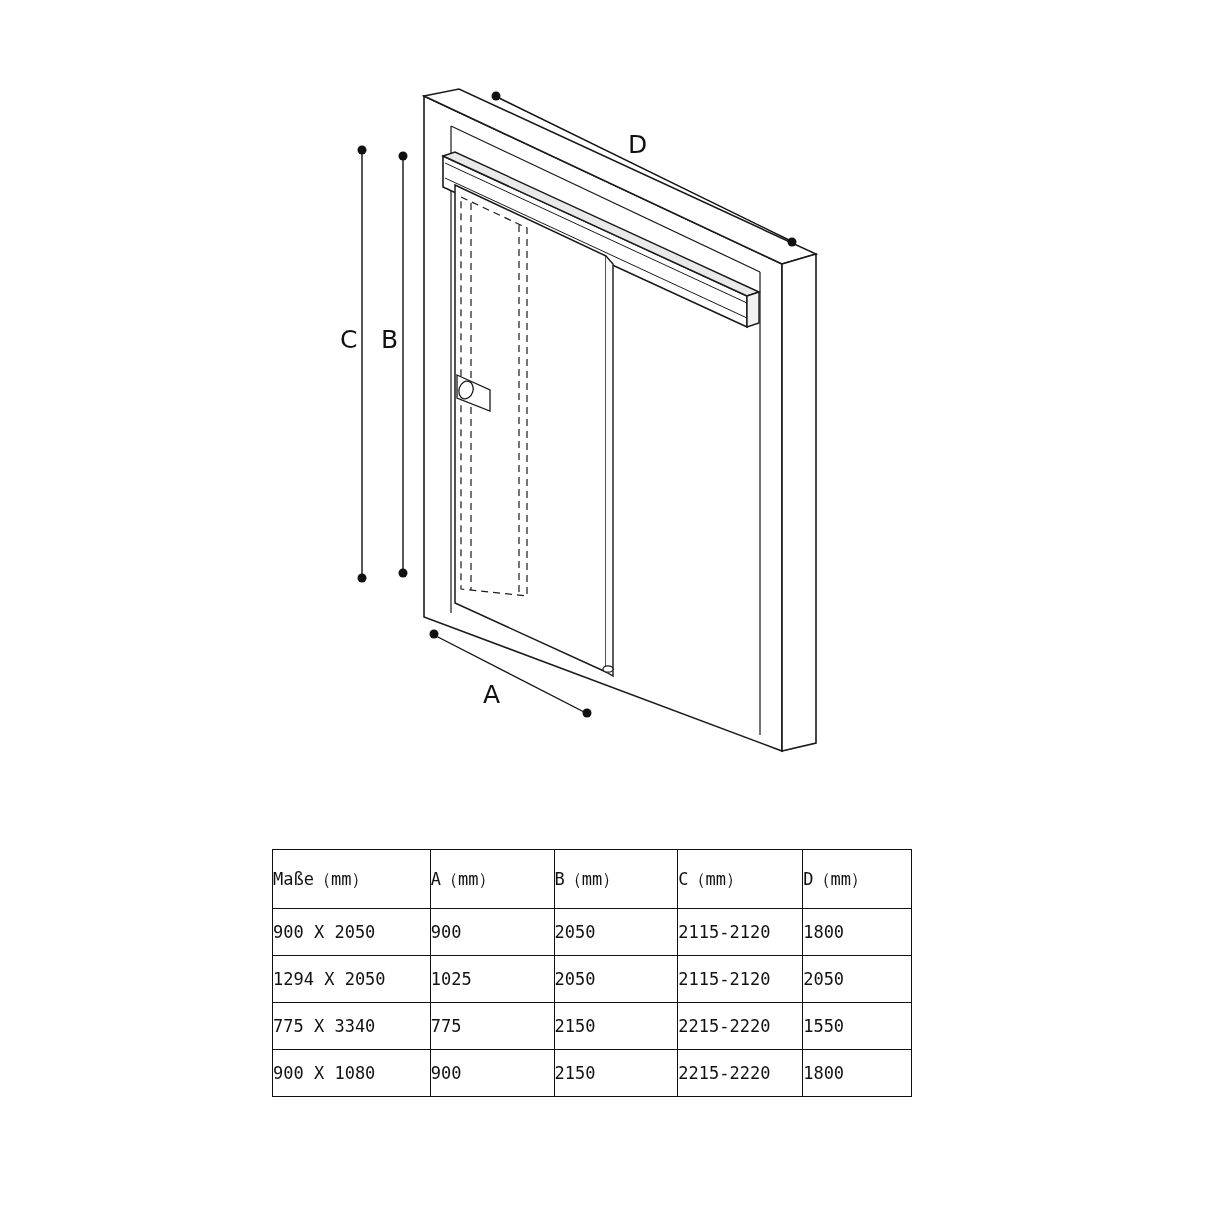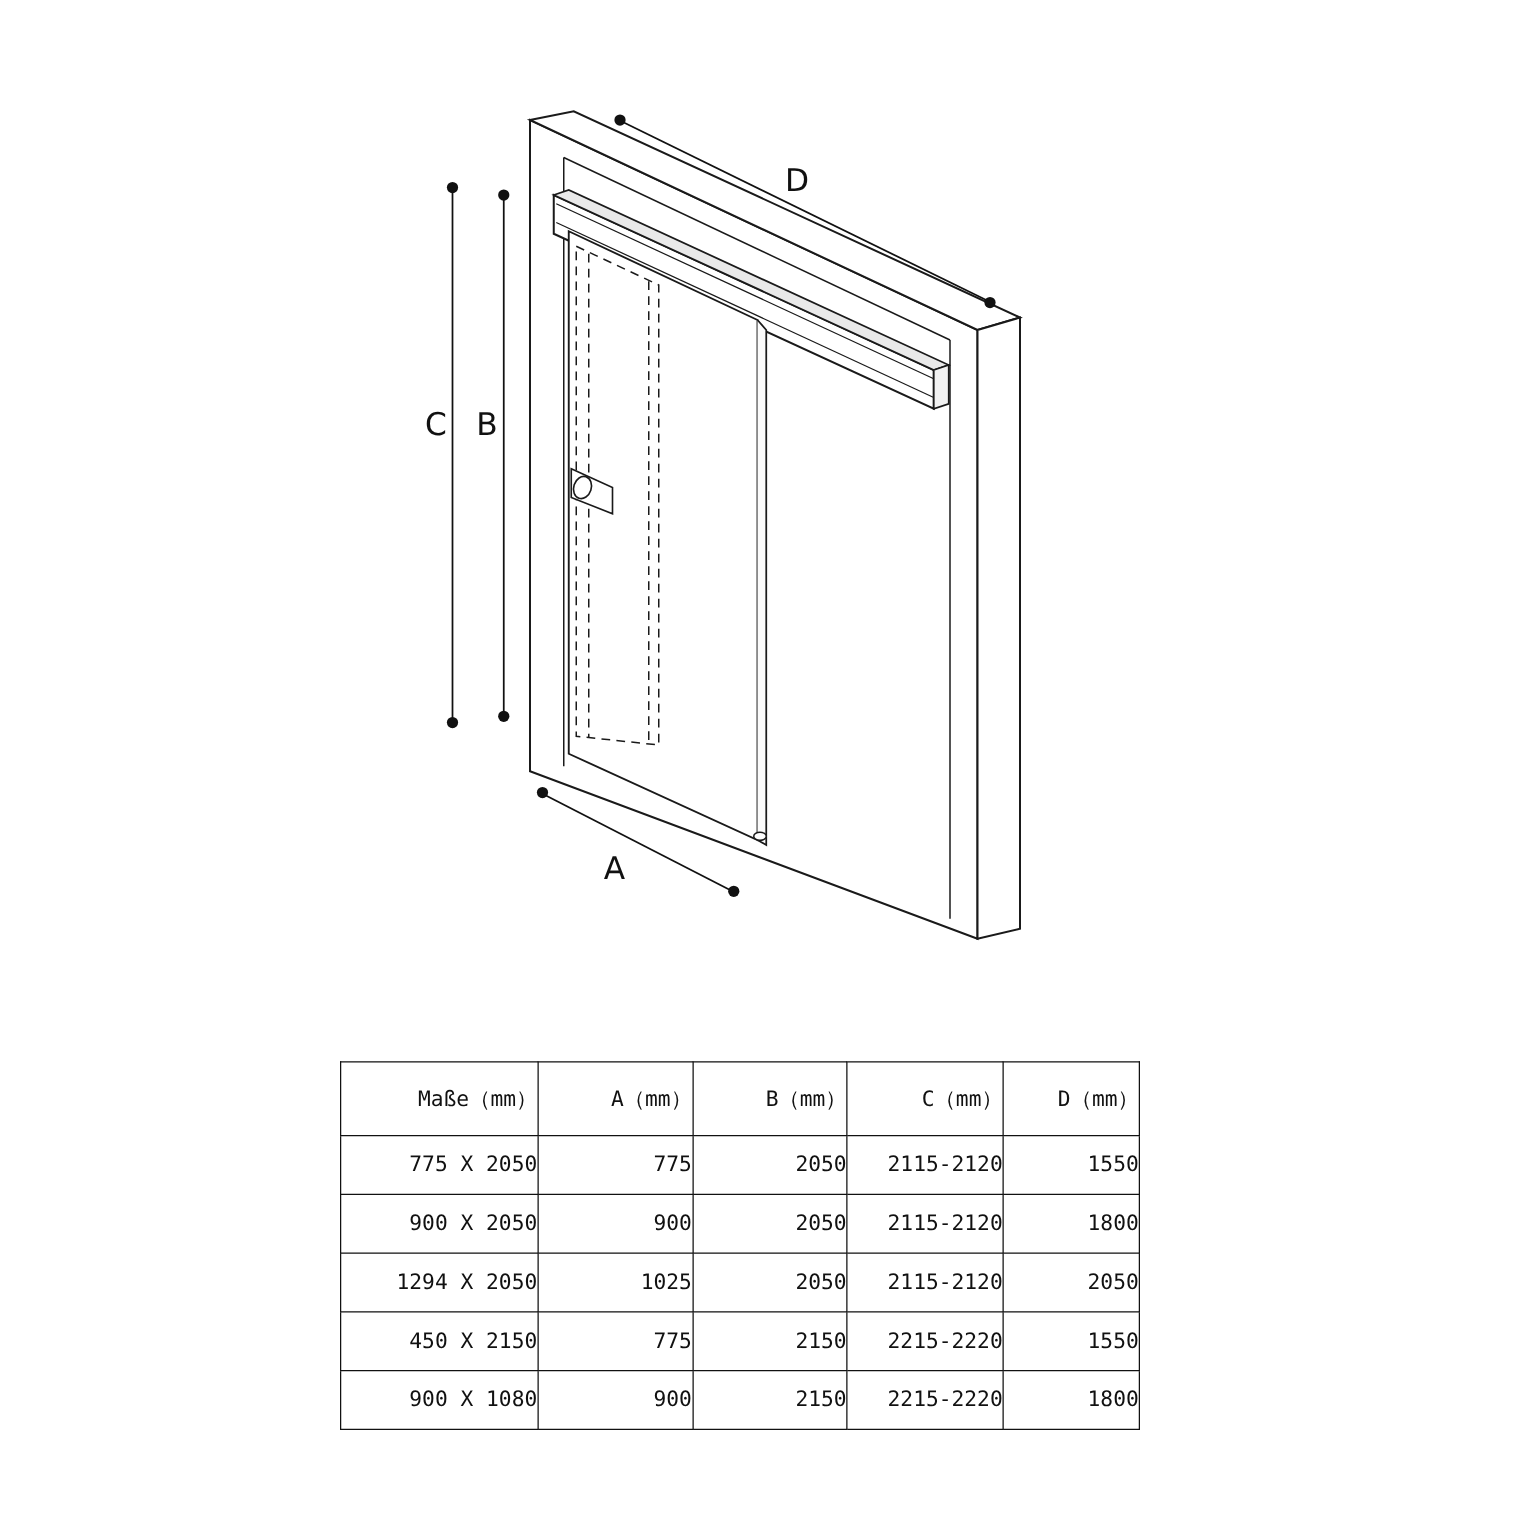--- a/index.html
+++ b/index.html
@@ -37,21 +37,21 @@
   }
   table.spec {
     border-collapse: collapse;
     width: 640px;
     font-family: "DejaVu Sans Mono", monospace;
     font-size: 17px;
     color: #111111;
   }
   table.spec th, table.spec td {
     border: 1px solid #111111;
-    text-align: right;
+    text-align: left;
     padding: 0;
     height: 46px;
     font-weight: normal;
     white-space: nowrap;
   }
   table.spec thead th {
     height: 58px;
     font-size: 17px;
   }
   table.spec col.c0 { width: 158px; }
@@ -150,42 +150,35 @@
       <tr>
         <th>Maße（mm）</th>
         <th>A（mm）</th>
         <th>B（mm）</th>
         <th>C（mm）</th>
         <th>D（mm）</th>
       </tr>
     </thead>
     <tbody>
       <tr>
-        <td>775 X 2050</td>
-        <td>775</td>
-        <td>2050</td>
-        <td>2115-2120</td>
-        <td>1550</td>
-      </tr>
-      <tr>
         <td>900 X 2050</td>
         <td>900</td>
         <td>2050</td>
         <td>2115-2120</td>
         <td>1800</td>
       </tr>
       <tr>
         <td>1294 X 2050</td>
         <td>1025</td>
         <td>2050</td>
         <td>2115-2120</td>
         <td>2050</td>
       </tr>
       <tr>
-        <td>450 X 2150</td>
+        <td>775 X 3340</td>
         <td>775</td>
         <td>2150</td>
         <td>2215-2220</td>
         <td>1550</td>
       </tr>
       <tr>
         <td>900 X 1080</td>
         <td>900</td>
         <td>2150</td>
         <td>2215-2220</td>

